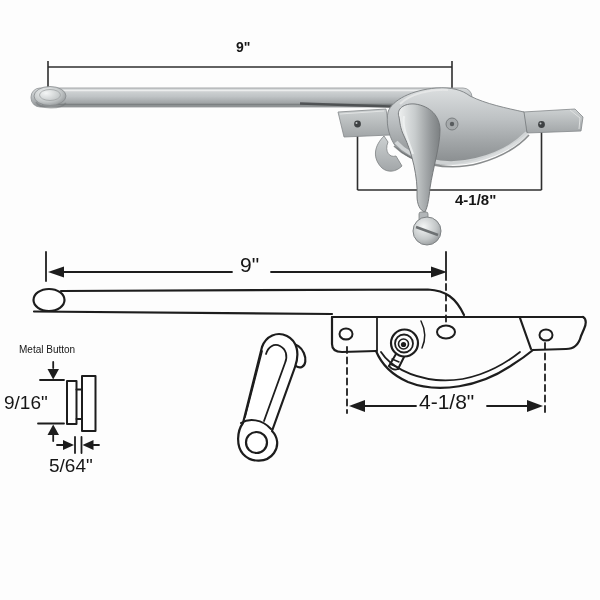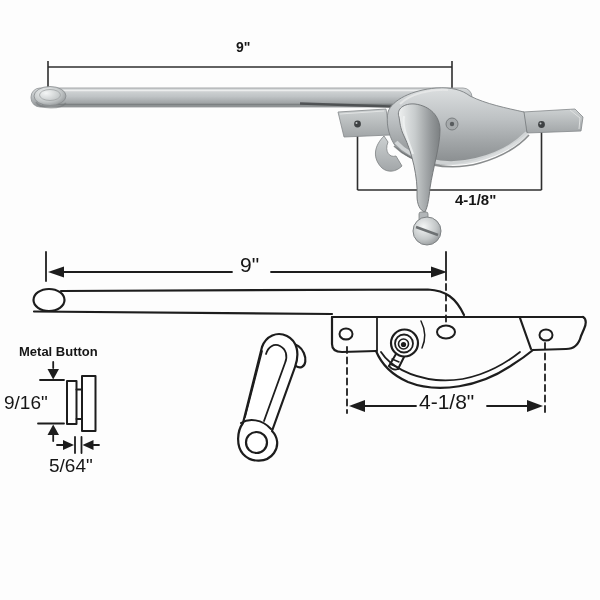--- a/index.html
+++ b/index.html
@@ -10,21 +10,21 @@
     position:absolute;
     font-family:"Liberation Sans", sans-serif;
     color:#161616;
     white-space:nowrap;
     line-height:1;
     user-select:none;
   }
   .lbl-photo{font-size:14px;font-weight:700;}
   .lbl-photo-2{font-size:15px;font-weight:700;}
   .lbl-draw{font-size:21px;font-weight:400;}
-  .lbl-note{font-size:13px;font-weight:700;text-align:center;}
+  .lbl-note{font-size:10px;font-weight:400;text-align:center;}
   .lbl-small-dim{font-size:19px;font-weight:400;}
 </style>
 </head>
 <body>
 
 <div class="stage">
 
 <svg width="600" height="600" viewBox="0 0 600 600">
   <defs>
     <linearGradient id="armGrad" x1="0" y1="0" x2="0" y2="1">

